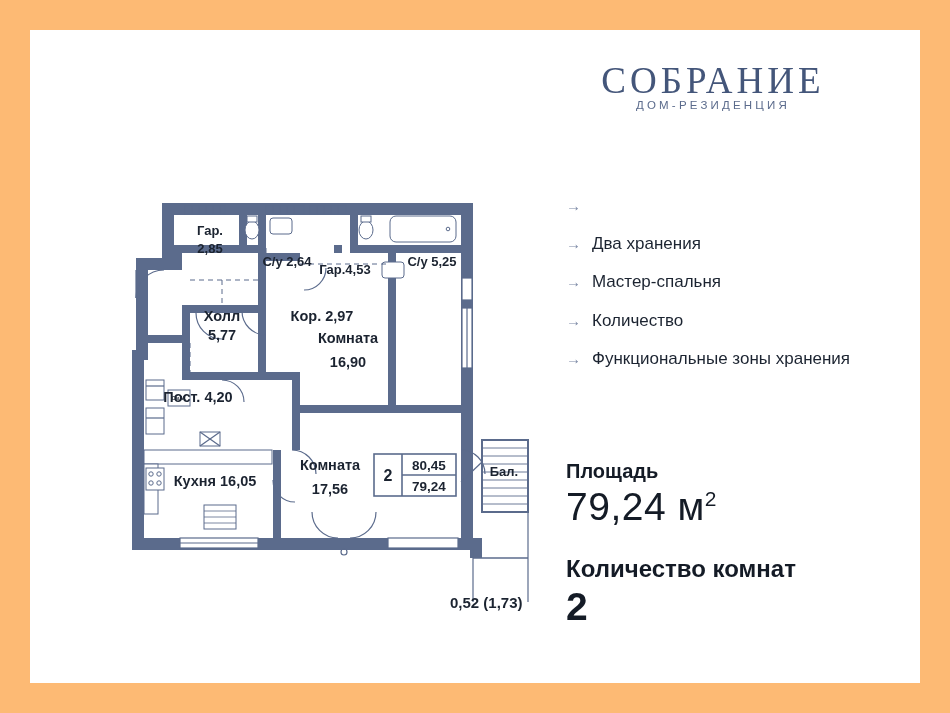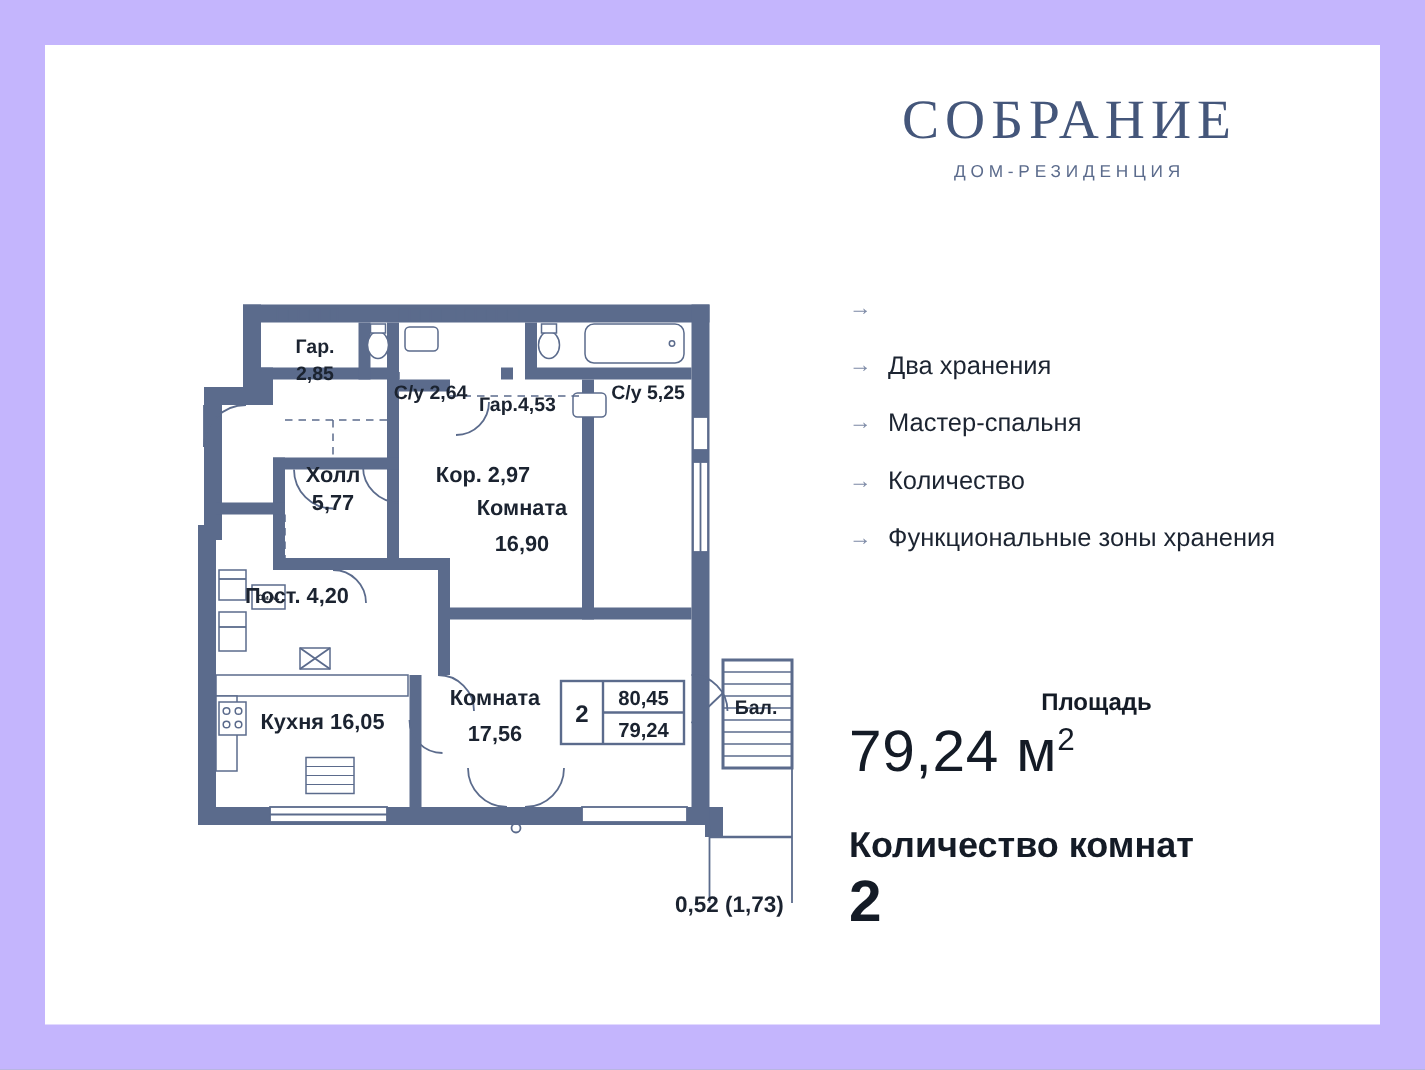--- a/index.html
+++ b/index.html
@@ -10,21 +10,21 @@
     width: 950px;
     height: 713px;
     background: #5b6b8c;
     font-family: "Liberation Sans", sans-serif;
     overflow: hidden;
   }
   .page {
     position: absolute;
     left: 0; top: 0;
     width: 950px; height: 713px;
-    background: #c4b5fd;
+    background: #fdba74;
   }
   .card {
     position: absolute;
     left: 30px; top: 30px;
     width: 890px; height: 653px;
     background: #ffffff;
   }
   
   .brand {
     position: absolute;
@@ -35,21 +35,20 @@
     color: #4a5c80;
   }
   .brand-title {
     font-family: "Liberation Serif", serif;
     font-size: 37px;
     letter-spacing: 4px;
     color: #44567a;
     line-height: 1;
   }
   .brand-sub {
-    margin-top: 10px;
     font-size: 11.5px;
     letter-spacing: 3.2px;
     color: #5b6b8c;
   }
   
   .features {
     position: absolute;
     right: 24px;
     top: 165px;
     width: 330px;
@@ -70,25 +69,24 @@
     flex: 0 0 auto;
   }
   
   .summary {
     position: absolute;
     right: 24px;
     top: 430px;
     width: 330px;
   }
   .sum-label {
-    font-size: 16px;
+    font-size: 20px;
     font-weight: bold;
     color: #141b26;
     margin-bottom: 2px;
-    text-align: center;
   }
   .sum-value {
     font-size: 39px;
     font-weight: normal;
     color: #141b26;
     letter-spacing: 0.5px;
     margin-bottom: 26px;
   }
   .sum-value sup {
     font-size: 21px;

